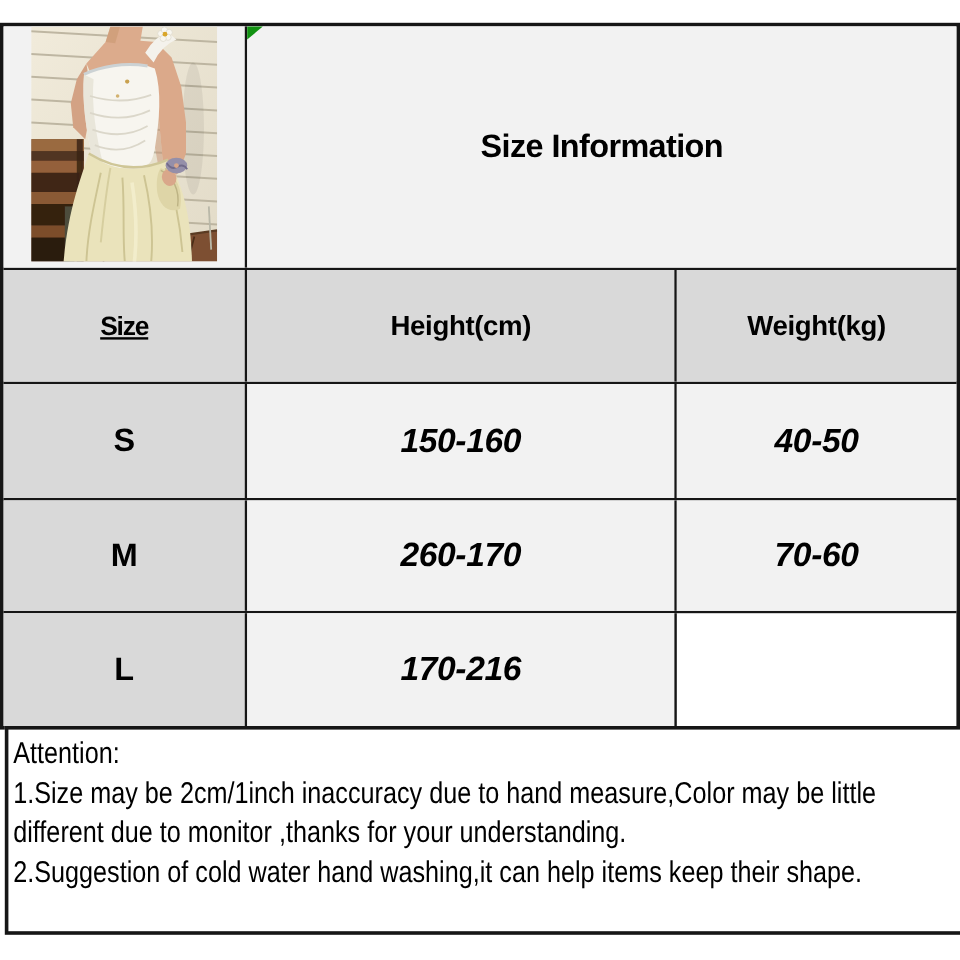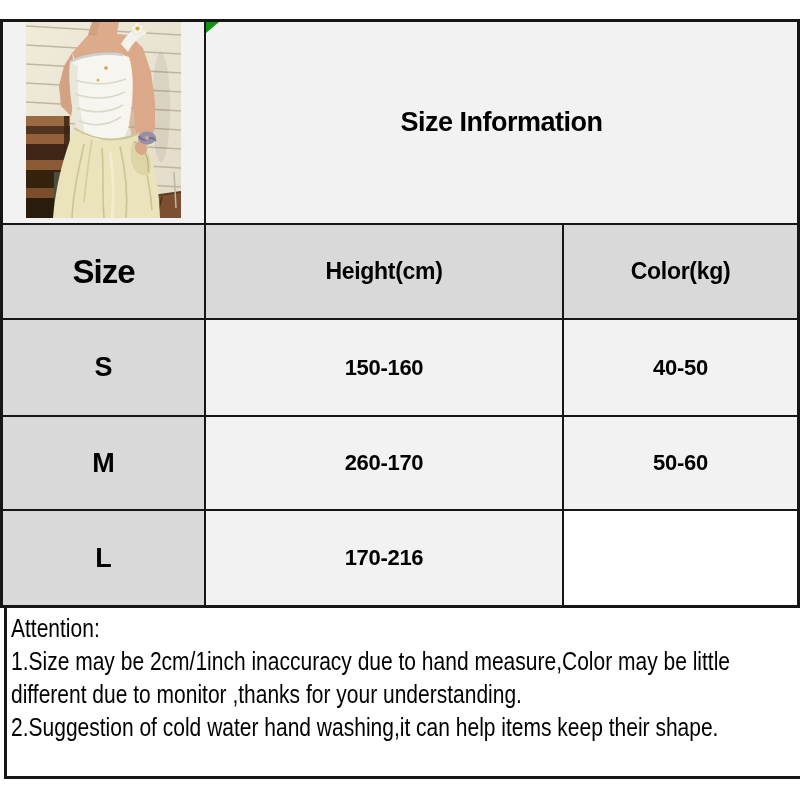--- a/index.html
+++ b/index.html
@@ -20,24 +20,24 @@
   .row-m{height:94px;}
   .cell{
     box-sizing:border-box;display:flex;align-items:center;justify-content:center;
     background:var(--cell-gray,#f2f2f2);position:relative;
   }
   .col-a{width:203px;border-right:2px solid var(--border,#161616);}
   .col-b{width:358px;border-right:2px solid var(--border,#161616);}
   .col-c{flex:1;}
   .gray{background:var(--header-gray,#d9d9d9);}
   .sheet-title{font-size:27px;font-weight:700;letter-spacing:-0.5px;}
-  .size-head{font-size:33px;font-weight:700;letter-spacing:-1px;}
+  .size-head{font-size:22px;font-weight:700;letter-spacing:-1px;text-decoration:underline;}
   .col-head{font-size:23px;font-weight:700;letter-spacing:-0.3px;}
   .row-label{font-size:27px;font-weight:700;}
-  .cell-value{font-size:22px;font-weight:700;letter-spacing:-0.3px;}
+  .cell-value{font-size:28px;font-weight:700;letter-spacing:-0.3px;font-style:italic;}
   
   .corner-marker{
     position:absolute;left:0;top:0;width:0;height:0;
     border-top:11px solid var(--marker-green,#129212);
     border-right:13px solid transparent;
   }
   
   .photo-wrap{position:absolute;left:23px;top:0;width:155px;height:196px;}
   
   .attention-box{
@@ -169,21 +169,21 @@
     </div>
 
     <div class="t-row row-head">
       <div class="cell col-a gray">
         <span class="size-head">Size</span>
       </div>
       <div class="cell col-b gray">
         <span class="col-head">Height(cm)</span>
       </div>
       <div class="cell col-c gray">
-        <span class="col-head">Color(kg)</span>
+        <span class="col-head">Weight(kg)</span>
       </div>
     </div>
 
     <div class="t-row row-s">
       <div class="cell col-a gray">
         <span class="row-label">S</span>
       </div>
       <div class="cell col-b">
         <span class="cell-value">150-160</span>
       </div>
@@ -193,21 +193,21 @@
     </div>
 
     <div class="t-row row-m">
       <div class="cell col-a gray">
         <span class="row-label">M</span>
       </div>
       <div class="cell col-b">
         <span class="cell-value">260-170</span>
       </div>
       <div class="cell col-c">
-        <span class="cell-value">50-60</span>
+        <span class="cell-value">70-60</span>
       </div>
     </div>
 
     <div class="t-row last">
       <div class="cell col-a gray">
         <span class="row-label">L</span>
       </div>
       <div class="cell col-b">
         <span class="cell-value">170-216</span>
       </div>

